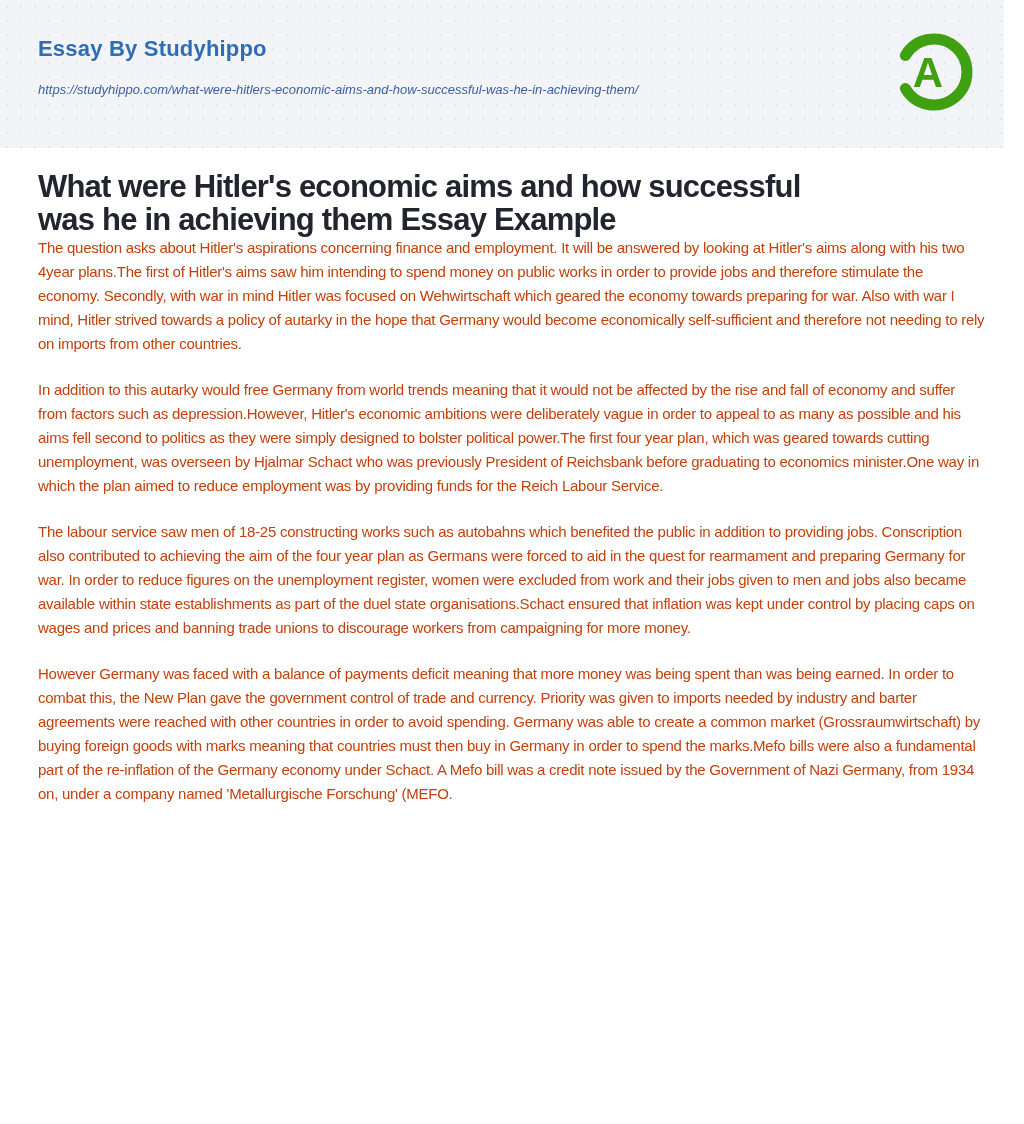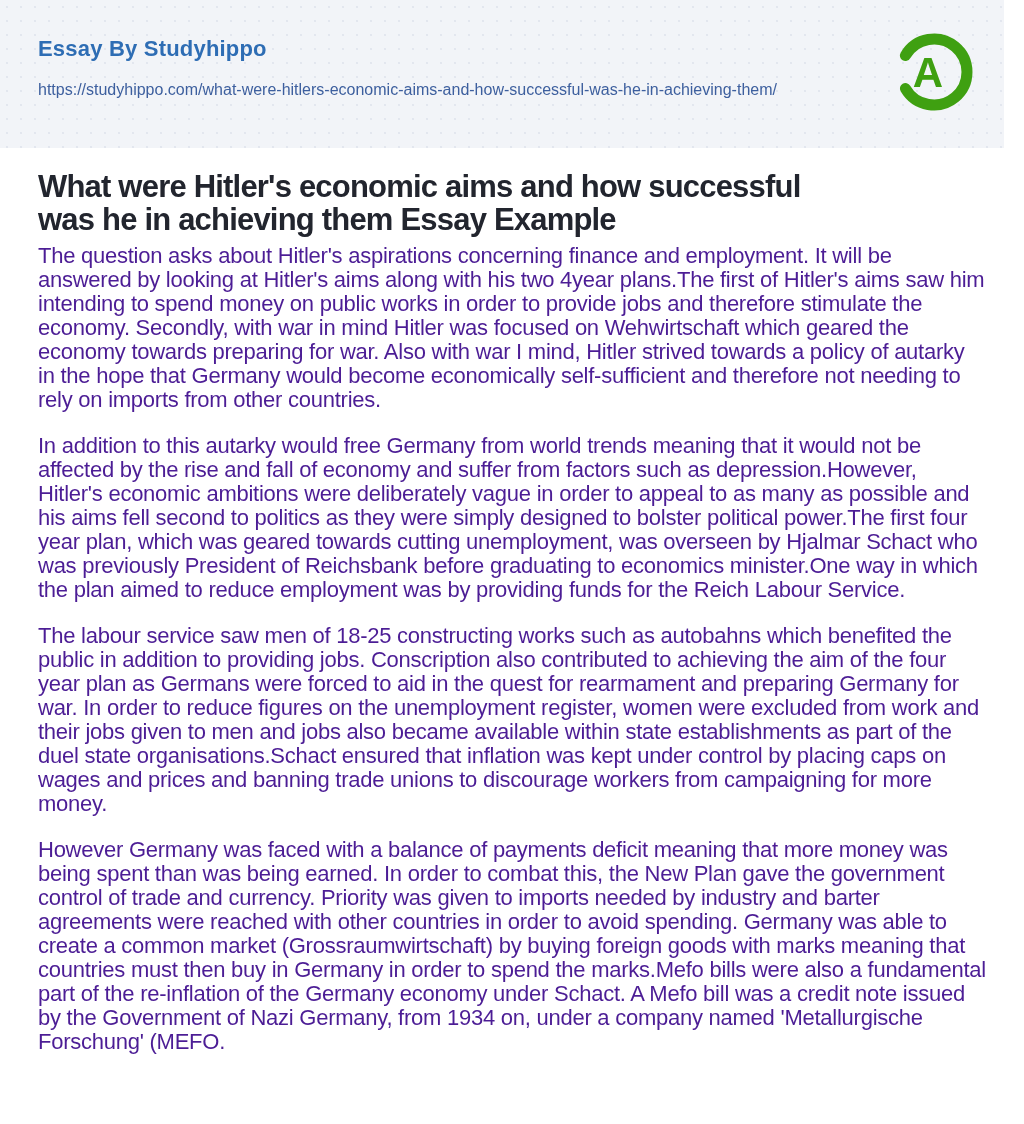--- a/index.html
+++ b/index.html
@@ -30,27 +30,28 @@
   .site-name {
     color: #2e6db4;
     font-size: 22px;
     font-weight: bold;
     letter-spacing: 0.2px;
     margin-bottom: 14px;
   }
   .essay-url {
     display: block;
     color: #3d5f9e;
-    font-size: 16px;
+    font-size: 13px;
     line-height: 27px;
     text-decoration: none;
     max-width: 740px;
     overflow-wrap: break-word;
     word-break: break-word;
     cursor: pointer;
+    font-style: italic;
   }
   .logo {
     width: 84px;
     height: 84px;
     flex: 0 0 auto;
     margin-top: -6px;
   }
 
   
   .content {
@@ -58,27 +59,26 @@
   }
   .essay-title {
     color: #22252e;
     font-size: 31px;
     line-height: 33px;
     font-weight: bold;
     letter-spacing: -0.8px;
     max-width: 800px;
   }
   .essay-paragraph {
-    color: #4c1d95;
-    font-size: 22px;
+    color: #c2410c;
+    font-size: 15px;
     line-height: 24px;
     letter-spacing: -0.25px;
     max-width: 948px;
     margin-bottom: 22px;
-    margin-top: 8px;
   }
 </style>
 </head>
 <body>
 
 <div class="page">
 
   <header class="site-header">
     <div class="header-text">
       <div class="site-name">Essay By Studyhippo</div>

